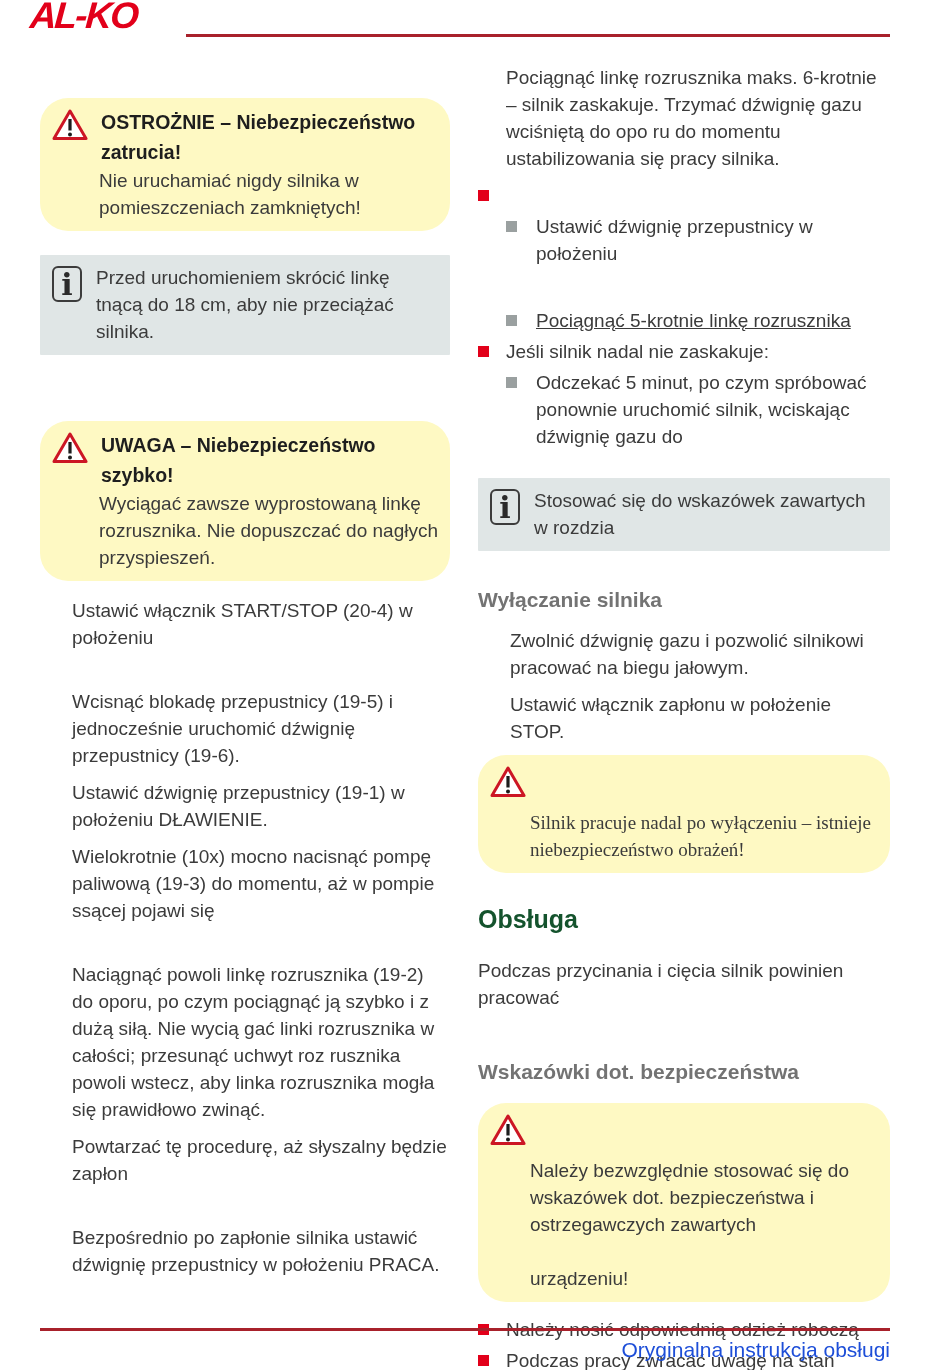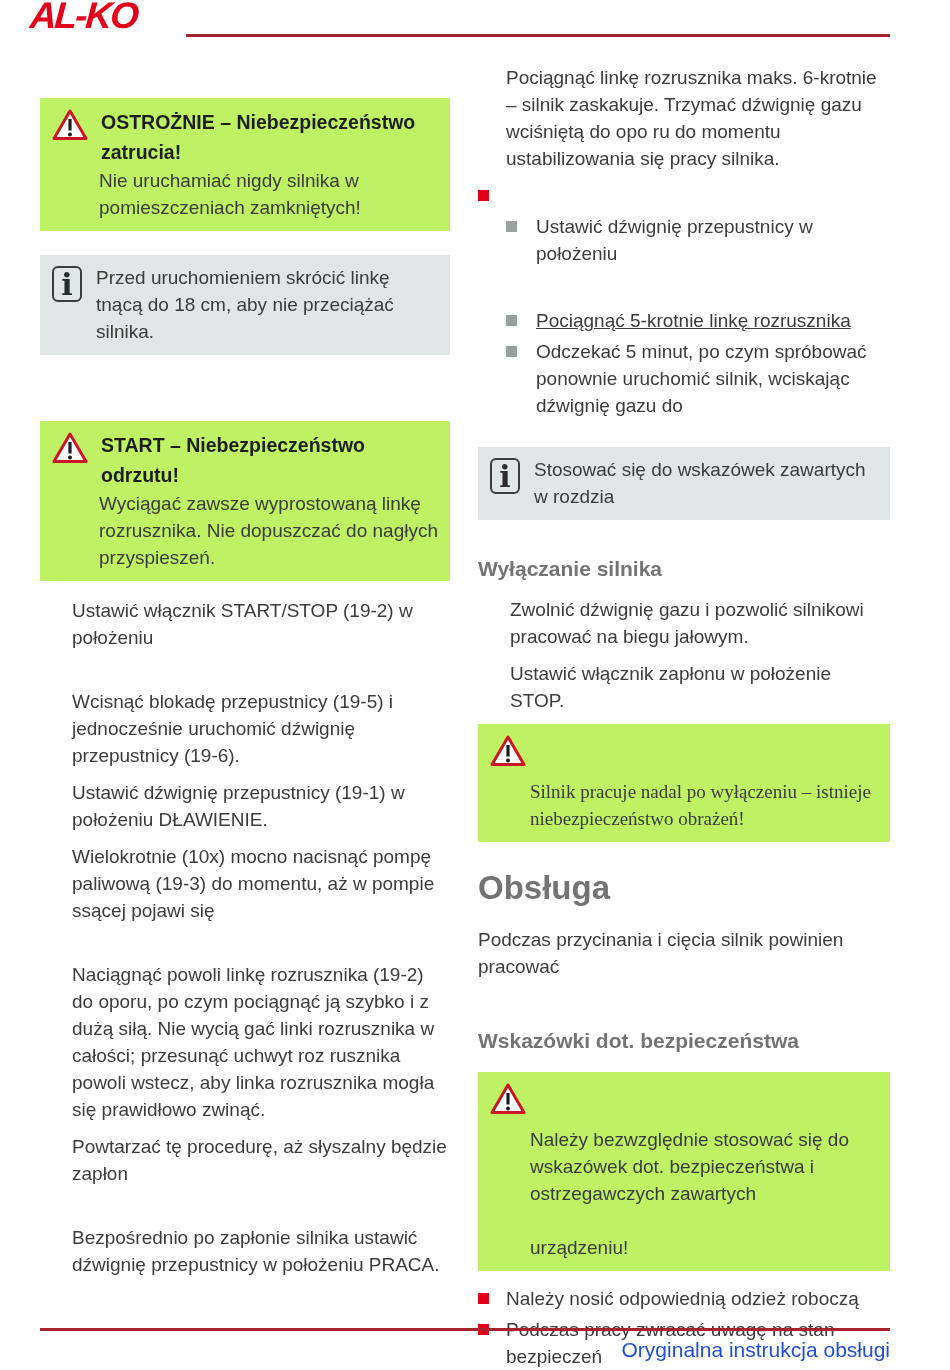--- a/index.html
+++ b/index.html
@@ -16,21 +16,21 @@
   }
   .top-rule { position:absolute; left:186px; top:34px; width:704px; height:3px; background:#a8212b; }
 
   
   .col { position:absolute; top:60px; width:410px; }
   .col-left  { left:40px;  }
   .col-right { left:478px; width:412px; }
 
   
   .box { border-radius:1px; padding:9px 12px 10px 12px; }
-  .warn-bg { background:#bef264; }
+  .warn-bg { background:#fef9c3;border-radius:28px; }
   .info-bg { background:#e0e6e6; }
   .box-title-row { display:flex; align-items:flex-start; gap:13px; }
   .box-title { font-weight:bold; color:#1e1e1e; font-size:19.5px; line-height:30px; }
   .box-body-indent { margin-left:47px; color:#3b3b3b; }
   .tri { flex:0 0 auto; margin-top:2px; }
   .warnbox-plain .tri { display:block; margin-bottom:4px; }
   .warnbox-plain .box-body-indent { margin-left:40px; }
   .info-row { display:flex; align-items:flex-start; gap:14px; }
   .info-icon {
     flex:0 0 auto; width:30px; height:36px; border:2px solid #3c3c3c; border-radius:6px;
@@ -44,21 +44,21 @@
     display:flex; border:2px solid #4a4a4a; height:44px; margin-top:48px;
   }
   .choke-cell { flex:1 1 50%; display:flex; align-items:center; justify-content:center; gap:14px; }
   .choke-cell + .choke-cell { border-left:2px solid #4a4a4a; }
   .choke-label { font-size:17px; letter-spacing:0.5px; color:#333; }
 
   
   .step { margin:0 0 10px 0; padding-left:32px; }
   .gap-before { margin-top:37px; }
   h2.sec { font-size:21px; font-weight:bold; color:#737373; margin:36px 0 14px 0; line-height:26px; }
-  h1.sec { font-size:33px; font-weight:bold; color:#737373; margin:30px 0 22px 0; line-height:32px; }
+  h1.sec { font-size:25px; font-weight:bold; color:#14532d; margin:30px 0 22px 0; line-height:32px; }
   .para { margin:0 0 10px 0; }
   .indent { padding-left:28px; }
 
   
   .blist { margin:6px 0 0 0; }
   .bullet { position:relative; margin:0 0 4px 0; padding-left:28px; min-height:27px; }
   .bullet .sq {
     position:absolute; left:0; top:8px; width:11px; height:11px;
   }
   .sq-red  { background:#e2001a; }
@@ -107,27 +107,27 @@
 
     <div class="box warn-bg" style="margin-top:66px;">
       <div class="box-title-row">
         <span class="tri">
           <svg width="36" height="32" viewBox="0 0 36 32">
             <path d="M18 2 L34 29.5 L2 29.5 Z" fill="#ffffff" stroke="#cc1624" stroke-width="3" stroke-linejoin="round"></path>
             <rect x="16.4" y="10" width="3.2" height="11.5" fill="#1c1c1c"></rect>
             <circle cx="18" cy="25.6" r="2" fill="#1c1c1c"></circle>
           </svg>
         </span>
-        <span class="box-title">START – Niebezpieczeństwo odrzutu!</span>
+        <span class="box-title">UWAGA – Niebezpieczeństwo szybko!</span>
       </div>
       <div class="box-body-indent">Wyciągać zawsze wyprostowaną linkę rozrusznika. Nie dopuszczać do nagłych przyspieszeń.</div>
     </div>
 
     <div style="margin-top:16px;">
-      <div class="step">Ustawić włącznik START/STOP (19-2) w położeniu</div>
+      <div class="step">Ustawić włącznik START/STOP (20-4) w położeniu</div>
       <div class="step gap-before">Wcisnąć blokadę przepustnicy (19-5) i jednocześnie uruchomić dźwignię przepustnicy (19-6).</div>
       <div class="step">Ustawić dźwignię przepustnicy (19-1) w położeniu DŁAWIENIE.</div>
       <div class="step">Wielokrotnie (10x) mocno nacisnąć pompę paliwową (19-3) do momentu, aż w pompie ssącej pojawi się</div>
       <div class="step gap-before">Naciągnąć powoli linkę rozrusznika (19-2) do oporu, po czym pociągnąć ją szybko i z dużą siłą. Nie wycią gać linki rozrusznika w całości; przesunąć uchwyt roz rusznika powoli wstecz, aby linka rozrusznika mogła się prawidłowo zwinąć.</div>
       <div class="step">Powtarzać tę procedurę, aż słyszalny będzie zapłon</div>
       <div class="step gap-before">Bezpośrednio po zapłonie silnika ustawić dźwignię przepustnicy w położeniu PRACA.</div>
 
     </div>
 
   </div>
@@ -141,20 +141,24 @@
         <span class="sq sq-red"></span>
         <span></span>
       </div>
       <div class="bullet lvl2">
         <span class="sq sq-gray"></span>
         <span>Ustawić dźwignię przepustnicy w położeniu</span>
       </div>
       <div class="bullet lvl2 bgap">
         <span class="sq sq-gray"></span>
         <span>Pociągnąć 5-krotnie linkę rozrusznika</span>
+      </div>
+      <div class="bullet">
+        <span class="sq sq-red"></span>
+        <span>Jeśli silnik nadal nie zaskakuje:</span>
       </div>
       <div class="bullet lvl2">
         <span class="sq sq-gray"></span>
         <span>Odczekać 5 minut, po czym spróbować ponownie uruchomić silnik, wciskając dźwignię gazu do</span>
       </div>
     </div>
 
     <div class="box info-bg" style="margin-top:28px;">
       <div class="info-row">
         <span class="info-icon">i</span>

